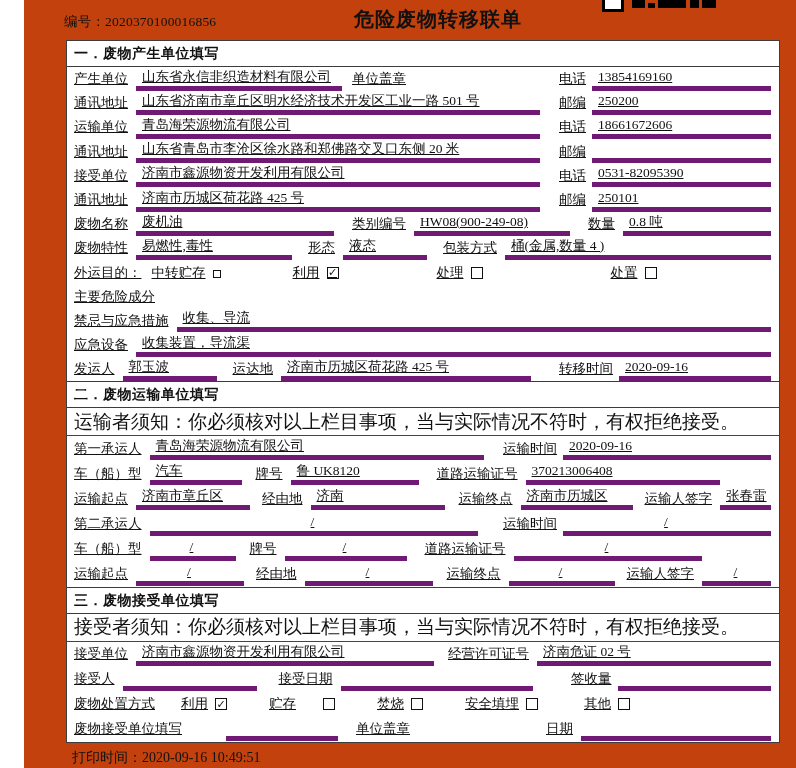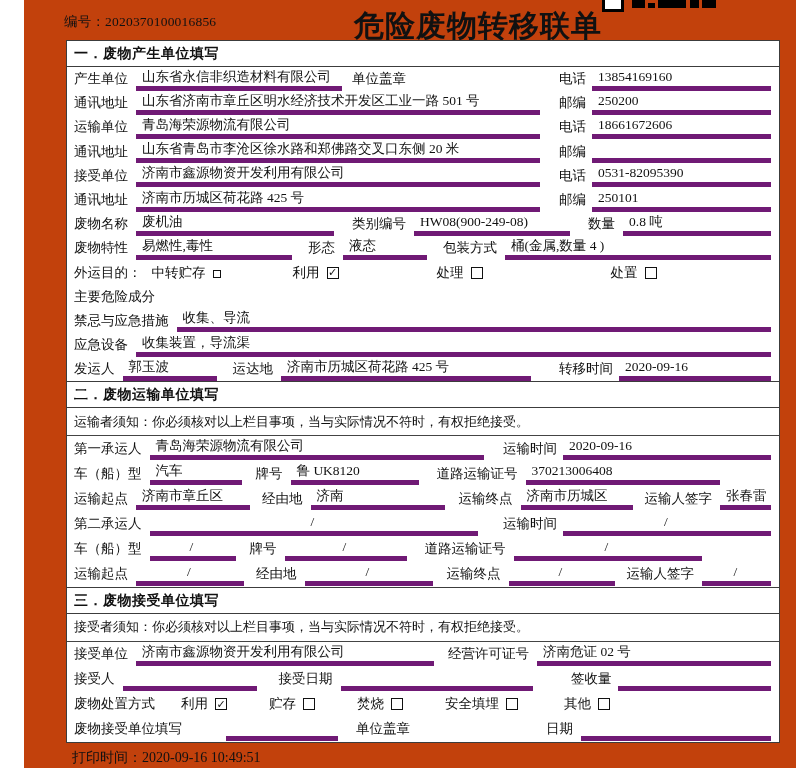--- a/index.html
+++ b/index.html
@@ -2,37 +2,37 @@
 <html><head>
 <meta charset="utf-8">
 <style>
   html,body{margin:0;padding:0;}
   body{width:796px;height:768px;background:#fff;font-family:"Liberation Serif","DejaVu Serif",serif;color:#111;}
   .page{position:relative;width:796px;height:768px;overflow:hidden;background:#c2410c;margin-left:24px;}
   .page-edge{position:absolute;left:791px;top:0;width:2px;height:768px;background:#b5b5b5;}
 
   
   .doc-number{position:absolute;left:40px;top:13px;font-size:13.5px;letter-spacing:.2px;}
-  .doc-title{position:absolute;left:330px;top:6px;font-size:30px;font-weight:bold;letter-spacing:1px;font-family:"Liberation Sans","DejaVu Sans",sans-serif;}
+  .doc-title{position:absolute;left:330px;top:6px;font-size:20px;font-weight:bold;letter-spacing:1px;font-family:"Liberation Sans","DejaVu Sans",sans-serif;}
   
   .qr{position:absolute;left:578px;top:0;width:116px;height:9px;}
   .qr-sq{position:absolute;left:0;top:-6px;width:16px;height:12px;border:3px solid #000;background:#fff;}
   .qr-b1{position:absolute;left:30px;top:0;width:13px;height:8px;background:#000;}
   .qr-b2{position:absolute;left:46px;top:3px;width:7px;height:5px;background:#000;}
   .qr-b3{position:absolute;left:56px;top:0;width:28px;height:8px;background:#000;}
   .qr-b4{position:absolute;left:88px;top:0;width:9px;height:8px;background:#000;}
   .qr-b5{position:absolute;left:100px;top:0;width:14px;height:8px;background:#000;}
 
   
   .form{position:absolute;left:42px;top:40px;width:714px;border:1.6px solid #3c3c3c;box-sizing:border-box;background:#fff;}
   .sec-header{display:flex;align-items:center;height:25px;padding-left:7px;font-weight:bold;font-size:14px;border-bottom:1.6px solid #3c3c3c;font-family:"Liberation Sans","DejaVu Sans",sans-serif;letter-spacing:.5px;}
   .sec-header.mid{border-top:1.6px solid #3c3c3c;}
-  .notice{display:flex;align-items:center;height:26.5px;padding-left:7px;font-size:13px;border-bottom:1.2px solid #444;}
-
-  .frow{display:flex;align-items:center;height:24.2px;padding:0 8px 0 7px;font-size:13.5px;}
+  .notice{display:flex;align-items:center;height:26.5px;padding-left:7px;font-size:19px;border-bottom:1.2px solid #444;}
+
+  .frow{display:flex;align-items:center;height:24.2px;padding:0 8px 0 7px;font-size:13.5px;text-decoration:underline;}
   .s23 .frow{height:25.2px;}
   .s3g .frow{height:25px;}
   .lbl{white-space:nowrap;margin-right:8px;}
   .val{border-bottom:5px solid #701a75;height:17px;line-height:17px;padding:0 2px 1px 6px;white-space:nowrap;overflow:hidden;box-sizing:content-box;}
   .grow{flex:1;}
   .rg{display:flex;align-items:center;margin-left:auto;width:212px;}
   .rg .lbl{margin-right:6px;}
   .rg .val{flex:1;}
   .rg2{display:flex;align-items:center;margin-left:auto;width:268px;}
   .rg2 .lbl{margin-right:6px;}
@@ -270,21 +270,21 @@
             <span class="val"></span>
           </span>
       </div>
 
       <div class="frow">
         <span class="lbl">废物处置方式</span>
         <span class="cbi" style="margin-left:18px;">
             <span>利用</span>
             <span class="cb">✓</span>
           </span>
-        <span class="cbi" style="margin-left:42px;">
+        <span class="cbi" style="margin-left:42px;gap:20px;">
             <span>贮存</span>
             <span class="cb"></span>
           </span>
         <span class="cbi" style="margin-left:42px;">
             <span>焚烧</span>
             <span class="cb"></span>
           </span>
         <span class="cbi" style="margin-left:42px;">
             <span>安全填埋</span>
             <span class="cb"></span>

